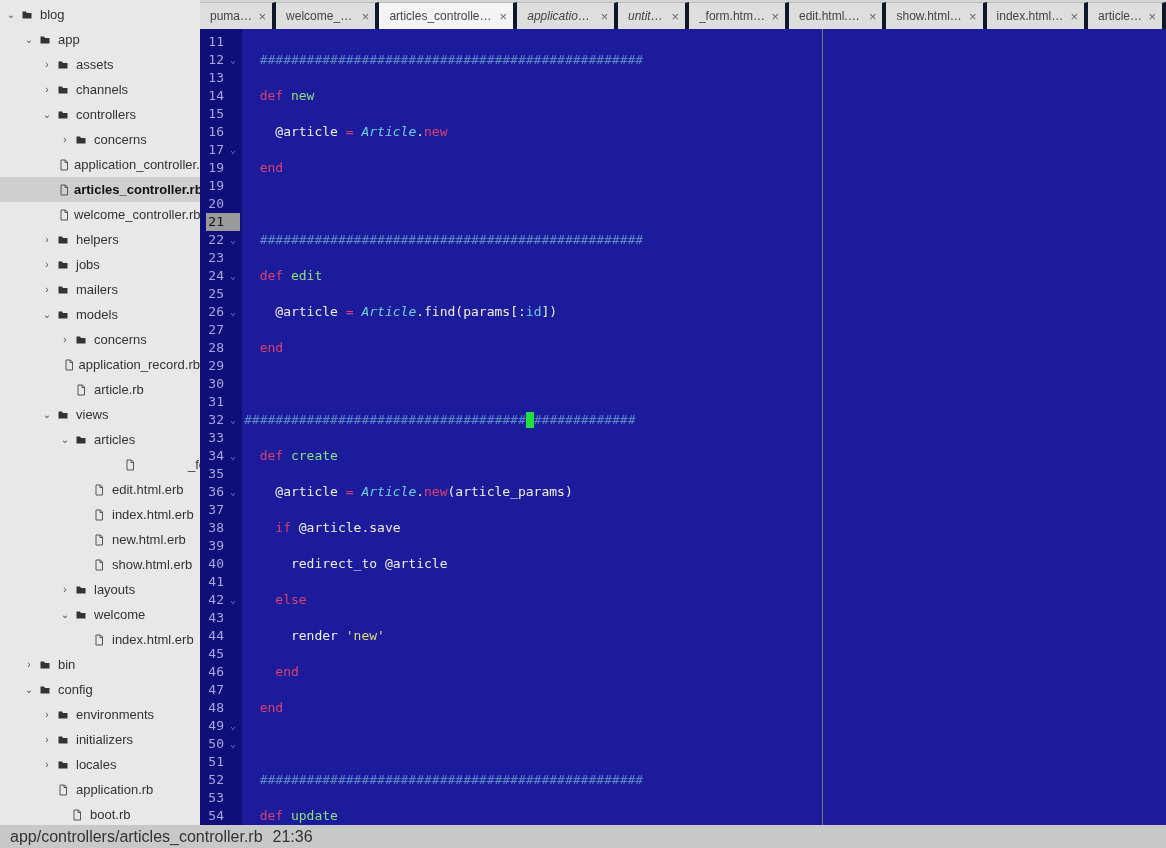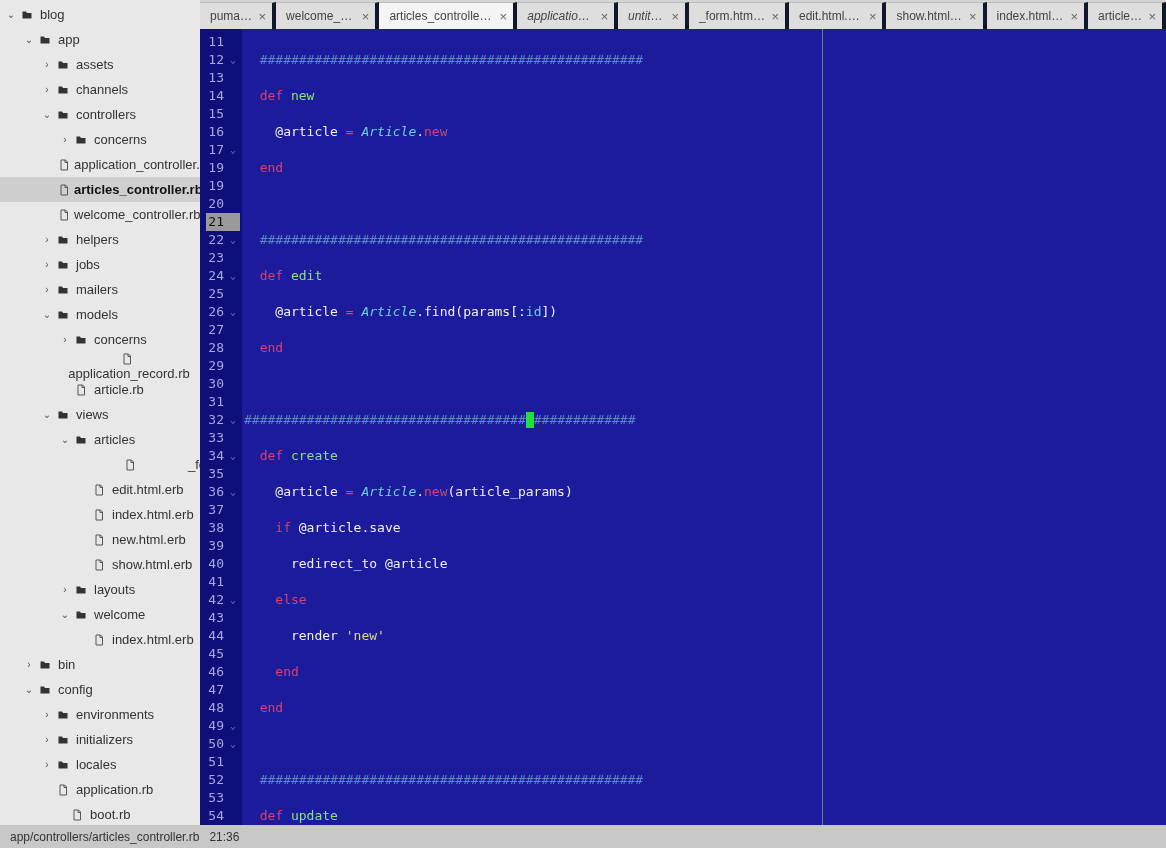--- a/index.html
+++ b/index.html
@@ -164,21 +164,21 @@
     border-left:1px solid #777;
   }
 
   
   .status-bar {
     height: 23px;
     background: #c8c8c8;
     display: flex;
     align-items: center;
     padding: 0 10px;
-    font-size: 12px;
+    font-size: 16px;
     color: #333;
     gap:10px;
   }
 </style>
 </head>
 <body>
 
 <div class="main-area">
   <div class="sidebar" id="sidebar">
       <div class="tree-item" style="padding-left: 4px;">
@@ -303,21 +303,21 @@
       </div>
       <div class="tree-item" style="padding-left: 58px;">
         <span class="tree-arrow">›</span>
         <span class="tree-icon folder-icon">
           <svg viewBox="0 0 24 24">
             <path d="M3 5h7l2 3h9v11H3z"></path>
           </svg>
         </span>
         <span class="tree-label">concerns</span>
       </div>
-      <div class="tree-item" style="padding-left: 58px; flex-direction: column;">
+      <div class="tree-item" style="padding-left: 58px;">
         <span class="tree-arrow"></span>
         <span class="tree-icon file-icon">
           <svg viewBox="0 0 24 24">
             <path fill="none" stroke="#555" stroke-width="2" d="M6 2h9l4 4v16H6z"></path>
             <path fill="none" stroke="#555" stroke-width="2" d="M14 2v5h5"></path>
           </svg>
         </span>
         <span class="tree-label">application_record.rb</span>
       </div>
       <div class="tree-item" style="padding-left: 58px;">

